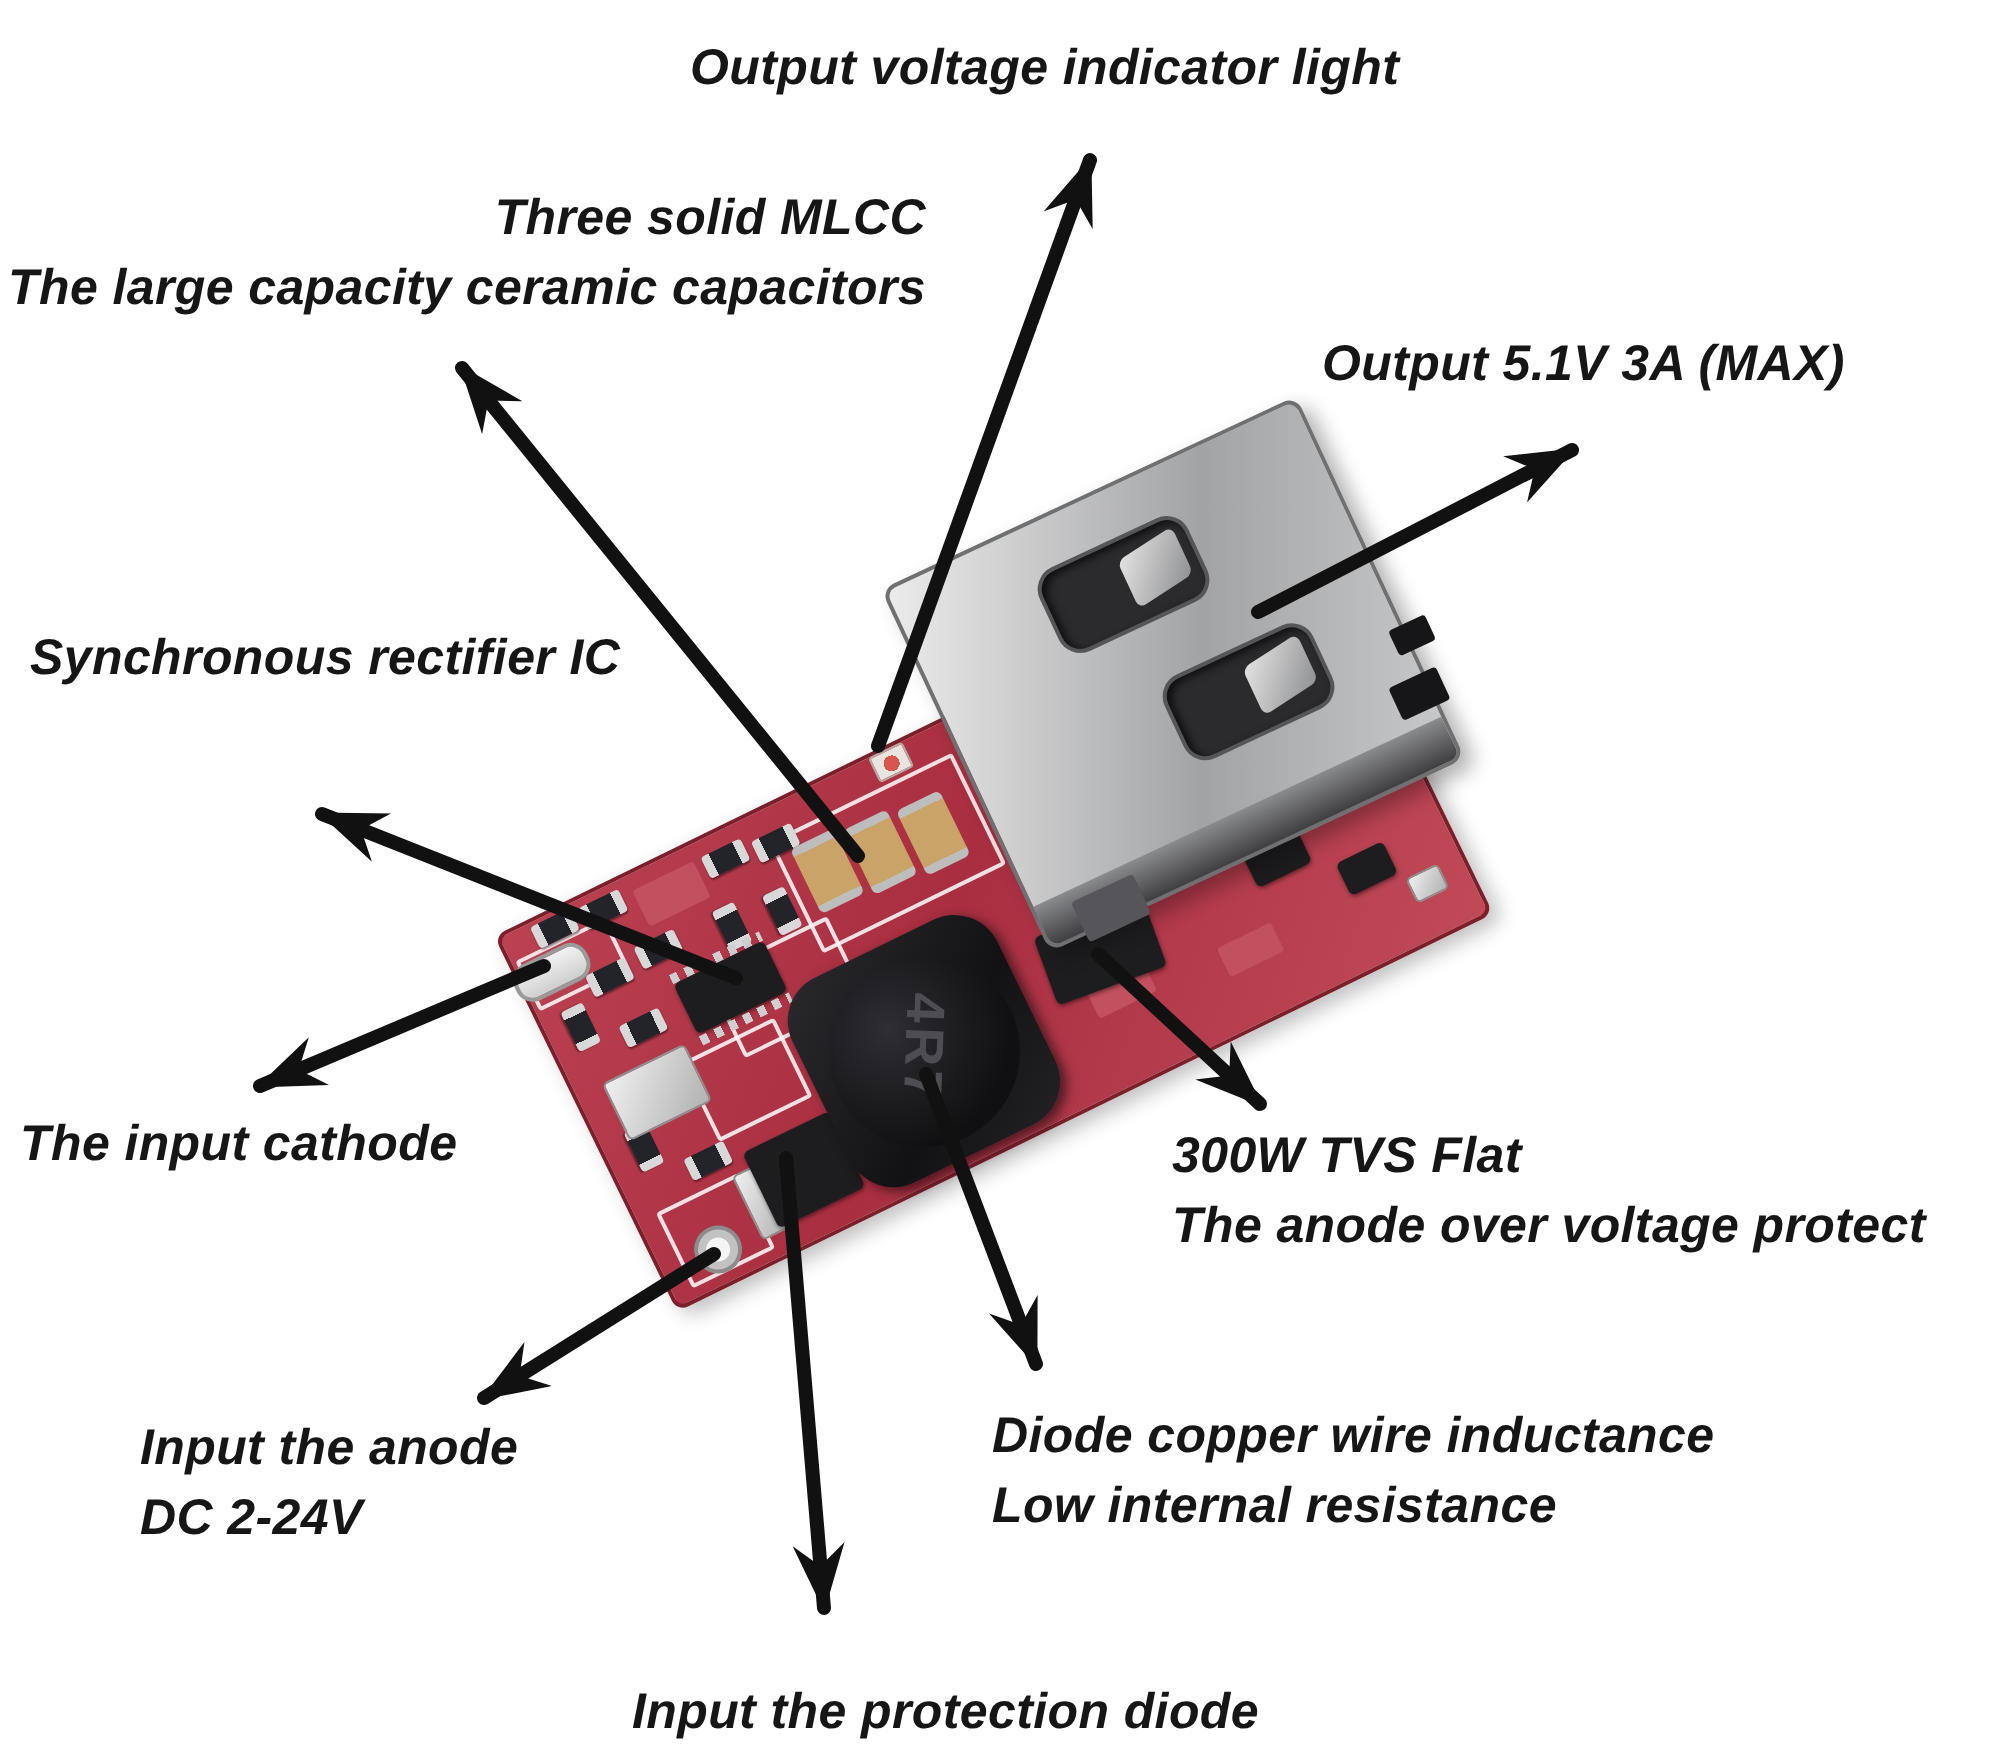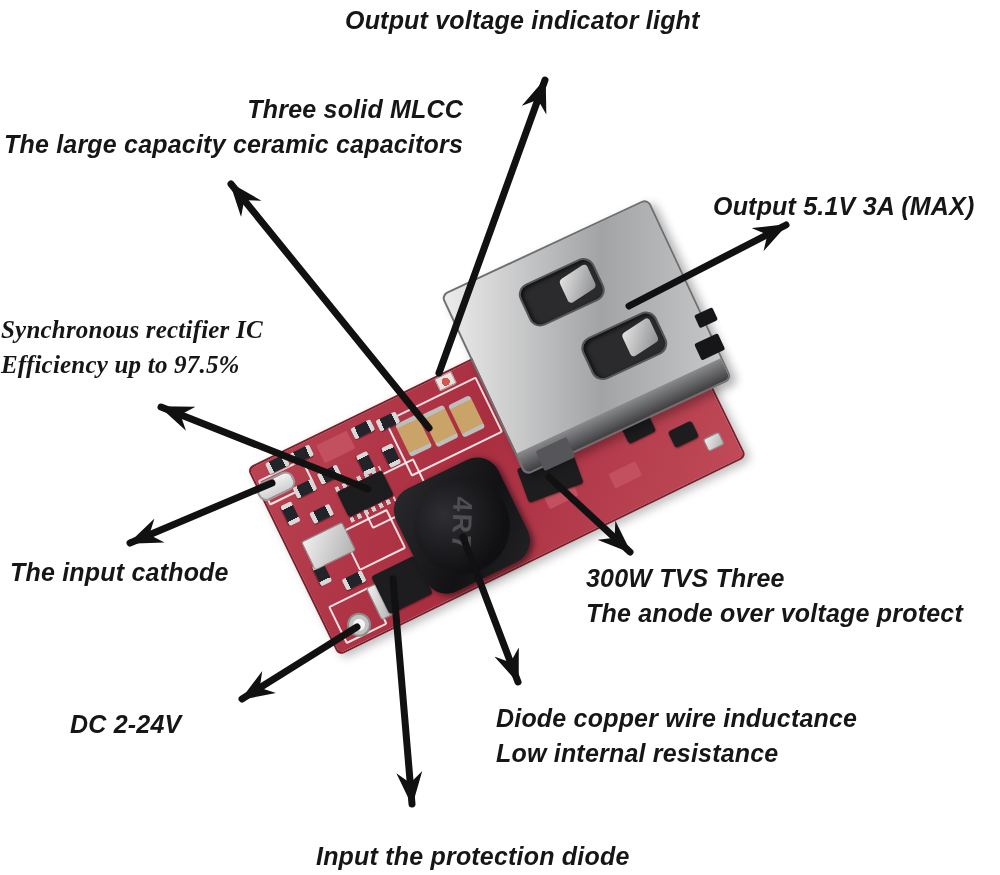--- a/index.html
+++ b/index.html
@@ -140,48 +140,48 @@
       <line x1="629" y1="306" x2="786" y2="225" marker-end="url(#ah)"></line>
       <line x1="368" y1="489" x2="161" y2="407" marker-end="url(#ah)"></line>
       <line x1="272" y1="483" x2="130" y2="543" marker-end="url(#ah)"></line>
       <line x1="549" y1="477" x2="630" y2="552" marker-end="url(#ah)"></line>
       <line x1="463" y1="537" x2="518" y2="682" marker-end="url(#ah)"></line>
       <line x1="393" y1="579" x2="412" y2="804" marker-end="url(#ah)"></line>
       <line x1="357" y1="627" x2="242" y2="699" marker-end="url(#ah)"></line>
     </g>
   </svg>
 
-  <div class="label" style="left:345px;top:3px;">
+  <div class="label" style="left:345px;top:17px;">
     <span>Output voltage indicator light</span>
   </div>
 
   <div class="label" style="left:4px;top:92px;text-align:right;">
     <span>Three solid MLCC</span>
     <span>The large capacity ceramic capacitors</span>
   </div>
 
-  <div class="label" style="left:713px;top:165px;margin-top:24px;">
+  <div class="label" style="left:661px;top:165px;">
     <span>Output 5.1V 3A (MAX)</span>
   </div>
 
-  <div class="label" style="left:1px;top:312px;font-family:Liberation Serif, serif;">
+  <div class="label" style="left:15px;top:312px;">
     <span>Synchronous rectifier IC</span>
-    <span>Efficiency up to 97.5%</span>
   </div>
 
   <div class="label" style="left:10px;top:555px;">
     <span>The input cathode</span>
   </div>
 
   <div class="label" style="left:586px;top:561px;">
-    <span>300W TVS Three</span>
+    <span>300W TVS Flat</span>
     <span>The anode over voltage protect</span>
   </div>
 
   <div class="label" style="left:70px;top:707px;">
+    <span>Input the anode</span>
     <span>DC 2-24V</span>
   </div>
 
   <div class="label" style="left:496px;top:701px;">
     <span>Diode copper wire inductance</span>
     <span>Low internal resistance</span>
   </div>
 
   <div class="label" style="left:316px;top:839px;">
     <span>Input the protection diode</span>

